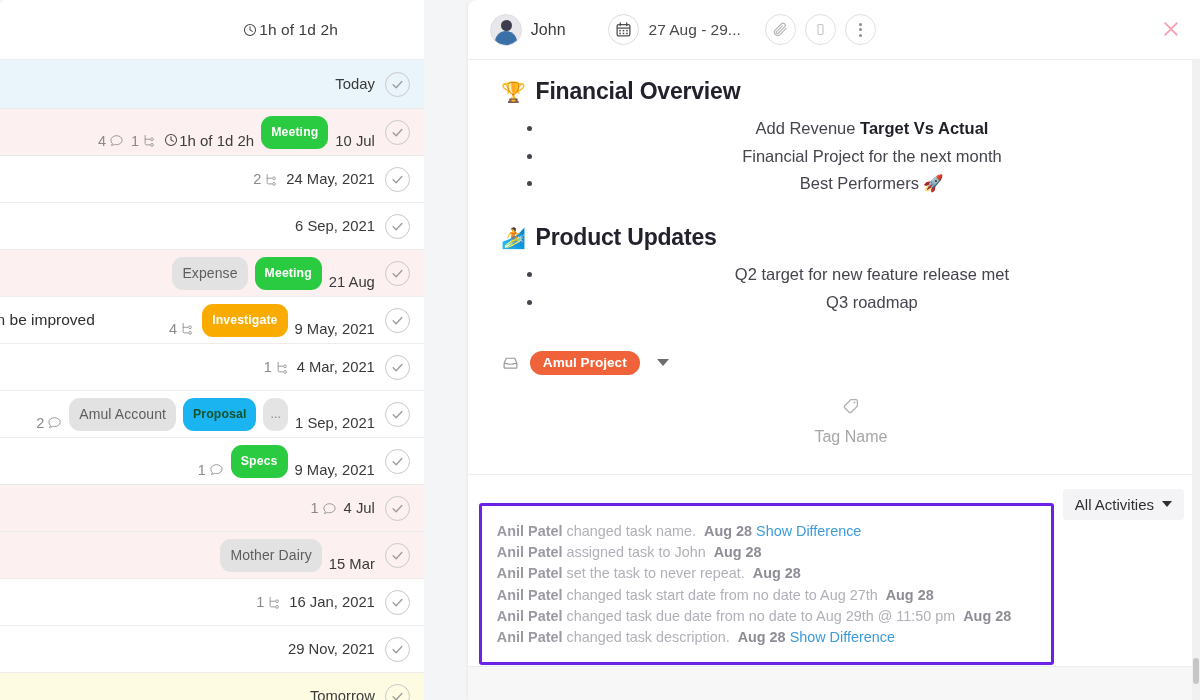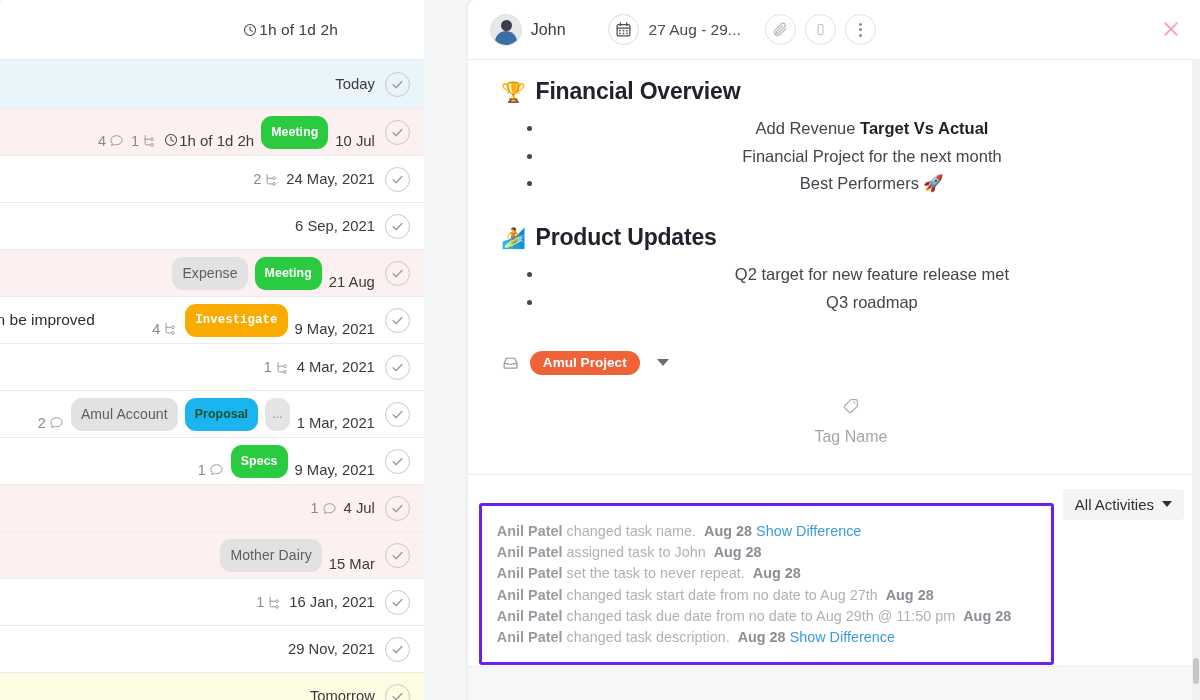--- a/index.html
+++ b/index.html
@@ -63,21 +63,21 @@
 
   .chip {
     display: inline-flex; align-items: center; justify-content: center;
     height: 33px; padding: 0 10px;
     border-radius: 11px;
     font-size: 12.3px; font-weight: bold;
     letter-spacing: .1px; white-space: nowrap;
   }
   .chip-grey   { background: #e2e2e2; color: #5e5e5e; font-weight: normal; font-size: 14px; }
   .chip-green  { background: #2bcb41; color: #fff; }
-  .chip-orange { background: #f9ab00; color: #fff; font-family: Liberation Mono, monospace; }
+  .chip-orange { background: #f9ab00; color: #fff; }
   .chip-blue   { background: #1ab4f0; color: #14532d; }
   .chip-dots   { background: #e4e4e4; color: #8d8d8d; padding: 0 7px; font-weight: normal; }
 
   .check-circle {
     width: 25px; height: 25px; border-radius: 50%;
     border: 1.4px solid #c9c9c9;
     display: flex; align-items: center; justify-content: center;
     flex: 0 0 auto;
   }
   .check-circle svg { width: 13px; height: 13px; }
@@ -364,21 +364,21 @@
           <span class="row-meta">
             <span class="meta-count">
               <span>2</span>
               <svg class="icon-s" viewBox="0 0 24 24">
                 <path d="M21 11.5c0 4-4 7.2-9 7.2a10.7 10.7 0 0 1-3-.4L4 20l1.4-3.2A6.8 6.8 0 0 1 3 11.5C3 7.5 7 4.3 12 4.3s9 3.2 9 7.2z" fill="none" stroke="#9b9b9b" stroke-width="1.6" stroke-linejoin="round"></path>
               </svg>
             </span>
             <span class="chip chip-grey">Amul Account</span>
             <span class="chip chip-blue">Proposal</span>
             <span class="chip chip-dots">...</span>
-            <span class="row-date">1 Mar, 2021</span>
+            <span class="row-date">1 Sep, 2021</span>
           </span>
           <span class="check-circle">
             <svg viewBox="0 0 24 24">
               <path d="M4 12.5 9.5 18 20 6.5" fill="none" stroke="#9e9e9e" stroke-width="2.6" stroke-linecap="round" stroke-linejoin="round"></path>
             </svg>
           </span>
         </div>
         <div class="task-row whitebg">
           <span class="row-spacer"></span>
           <span class="row-meta">

